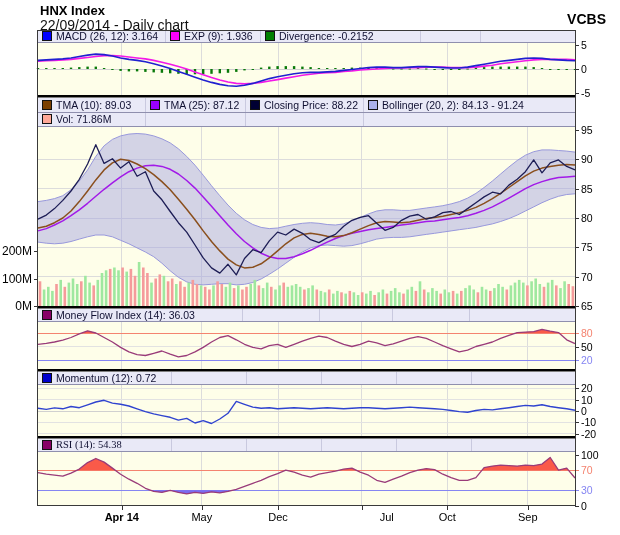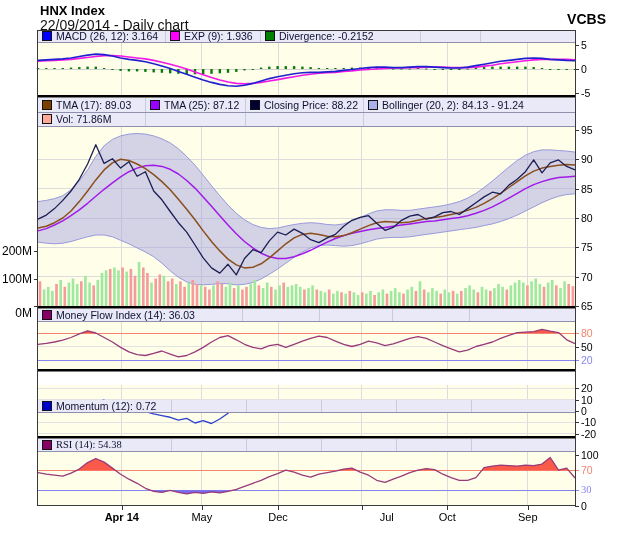--- a/index.html
+++ b/index.html
@@ -321,21 +321,21 @@
         <div class="lg-cell" style="width: 160px;">
           <span class="sw" style="background: rgb(0, 128, 0);"></span>
           <span class="lg-txt">Divergence: -0.2152</span>
         </div>
         <div class="lg-cell" style="width: 60px;"></div>
         <div class="lg-cell" style="width: 94px;"></div>
       </div>
       <div class="lg-row" style="top: 97.5px; height: 15px;">
         <div class="lg-cell" style="width: 108px;">
           <span class="sw" style="background: rgb(123, 63, 0);"></span>
-          <span class="lg-txt">TMA (17): 89.03</span>
+          <span class="lg-txt">TMA (10): 89.03</span>
         </div>
         <div class="lg-cell" style="width: 100px;">
           <span class="sw" style="background: rgb(153, 0, 255);"></span>
           <span class="lg-txt">TMA (25): 87.12</span>
         </div>
         <div class="lg-cell" style="width: 118px;">
           <span class="sw" style="background: rgb(0, 0, 51);"></span>
           <span class="lg-txt">Closing Price: 88.22</span>
         </div>
         <div class="lg-cell" style="width: 211px;">
@@ -355,21 +355,21 @@
       <div class="lg-row" style="top: 308.5px; height: 13.5px;">
         <div class="lg-cell" style="width: 205px;">
           <span class="sw" style="background: rgb(136, 0, 102);"></span>
           <span class="lg-txt">Money Flow Index (14): 36.03</span>
         </div>
         <div class="lg-cell" style="width: 77px;"></div>
         <div class="lg-cell" style="width: 73px;"></div>
         <div class="lg-cell" style="width: 77px;"></div>
         <div class="lg-cell" style="width: 105px;"></div>
       </div>
-      <div class="lg-row" style="top: 371.5px; height: 13.5px; margin-top: 28px;">
+      <div class="lg-row" style="top: 371.5px; height: 13.5px;">
         <div class="lg-cell" style="width: 134px;">
           <span class="sw" style="background: rgb(0, 0, 204);"></span>
           <span class="lg-txt">Momentum (12): 0.72</span>
         </div>
         <div class="lg-cell" style="width: 75px;"></div>
         <div class="lg-cell" style="width: 75px;"></div>
         <div class="lg-cell" style="width: 75px;"></div>
         <div class="lg-cell" style="width: 75px;"></div>
         <div class="lg-cell" style="width: 103px;"></div>
       </div>
@@ -420,29 +420,29 @@
       <div class="ylab" style="left: 581px; top: 406.067px;">0</div>
       <div class="tick" style="left: 575px; top: 422.4px; width: 4px; height: 1px; background: rgb(51, 51, 51);"></div>
       <div class="ylab" style="left: 581px; top: 417.4px;">-10</div>
       <div class="tick" style="left: 575px; top: 433.733px; width: 4px; height: 1px; background: rgb(51, 51, 51);"></div>
       <div class="ylab" style="left: 581px; top: 428.733px;">-20</div>
       <div class="tick" style="left: 575px; top: 455px; width: 4px; height: 1px; background: rgb(51, 51, 51);"></div>
       <div class="ylab" style="left: 581px; top: 450px;">100</div>
       <div class="tick" style="left: 575px; top: 470.15px; width: 4px; height: 1px; background: rgb(244, 131, 111);"></div>
       <div class="ylab" style="left: 581px; top: 465.15px; color: rgb(244, 131, 111);">70</div>
       <div class="tick" style="left: 575px; top: 490.35px; width: 4px; height: 1px; background: rgb(133, 133, 242);"></div>
-      <div class="ylab" style="left: 581px; top: 485.35px; color: rgb(133, 133, 242); font-family: Liberation Serif, serif;">30</div>
+      <div class="ylab" style="left: 581px; top: 485.35px; color: rgb(133, 133, 242);">30</div>
       <div class="tick" style="left: 575px; top: 505.5px; width: 4px; height: 1px; background: rgb(51, 51, 51);"></div>
       <div class="ylab" style="left: 581px; top: 500.5px;">0</div>
       <div class="tick" style="left: 34px; top: 251px; width: 4px; height: 1px; background: rgb(51, 51, 51);"></div>
       <div class="ylab-l" style="left: 0px; top: 246px;">200M</div>
       <div class="tick" style="left: 34px; top: 278.5px; width: 4px; height: 1px; background: rgb(51, 51, 51);"></div>
       <div class="ylab-l" style="left: 0px; top: 273.5px;">100M</div>
       <div class="tick" style="left: 34px; top: 306px; width: 4px; height: 1px; background: rgb(51, 51, 51);"></div>
-      <div class="ylab-l" style="left: 0px; top: 301px; margin-top: 7px;">0M</div>
+      <div class="ylab-l" style="left: 0px; top: 301px;">0M</div>
       <div class="tick" style="left: 121.772px; top: 505.5px; width: 1px; height: 4px; background: rgb(51, 51, 51);"></div>
       <div class="xlab" style="left: 89.772px; top: 511px; font-weight: bold;">Apr 14</div>
       <div class="tick" style="left: 201.785px; top: 505.5px; width: 1px; height: 4px; background: rgb(51, 51, 51);"></div>
       <div class="xlab" style="left: 169.785px; top: 511px;">May</div>
       <div class="tick" style="left: 278.039px; top: 505.5px; width: 1px; height: 4px; background: rgb(51, 51, 51);"></div>
       <div class="xlab" style="left: 246.039px; top: 511px;">Dec</div>
       <div class="tick" style="left: 361.811px; top: 505.5px; width: 1px; height: 4px; background: rgb(51, 51, 51);"></div>
       <div class="xlab" style="left: 329.811px; top: 511px; text-align: right;">Jul</div>
       <div class="tick" style="left: 447.194px; top: 505.5px; width: 1px; height: 4px; background: rgb(51, 51, 51);"></div>
       <div class="xlab" style="left: 415.194px; top: 511px;">Oct</div>

